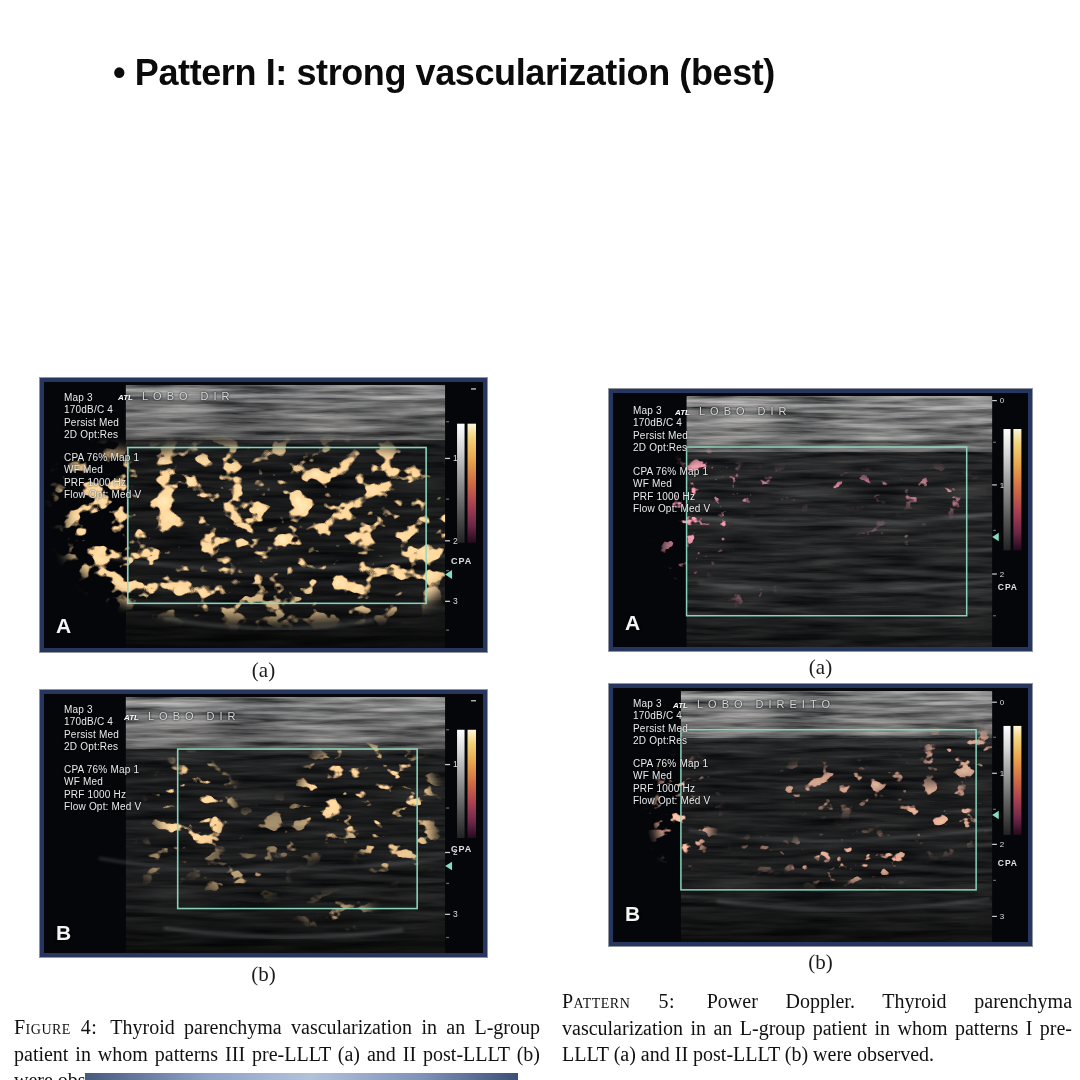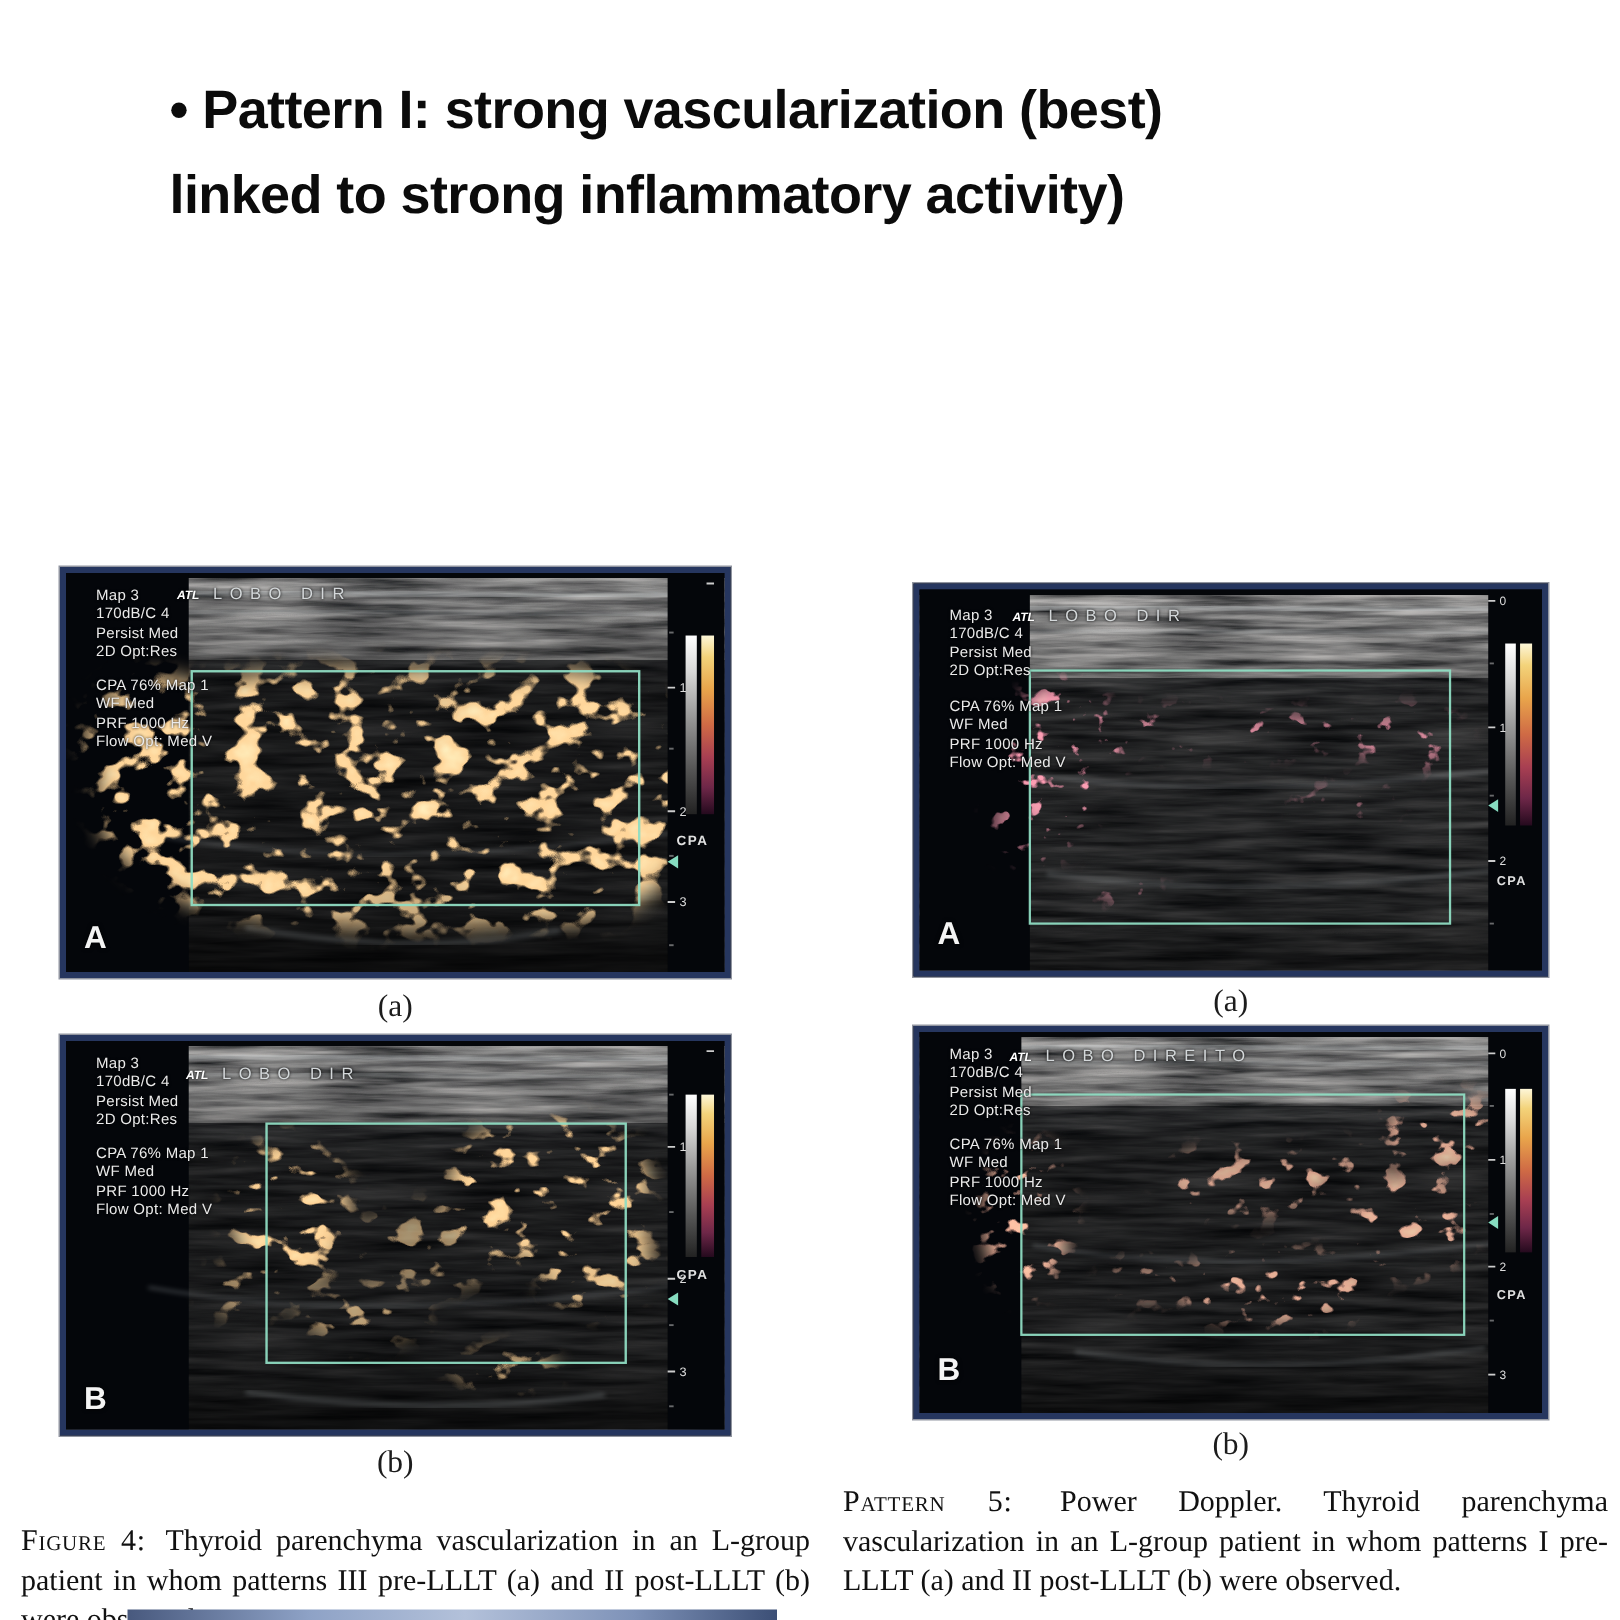--- a/index.html
+++ b/index.html
@@ -68,21 +68,20 @@
       </filter>
     <filter id="tis" x="0" y="0" width="100%" height="100%">
       <feTurbulence type="fractalNoise" baseFrequency="0.012 0.16" numOctaves="4" seed="11"></feTurbulence>
       <feColorMatrix type="matrix" values="0 0 0 0 0.78  0 0 0 0 0.76  0 0 0 0 0.74  0.5 0.5 0.5 0 -0.35"></feColorMatrix>
     </filter>
   </defs>
 </svg>
 
 <div class="bullets">
   <div>• Pattern I: strong vascularization (best)</div>
-  <div>linked to strong inflammatory activity)</div>
 </div>
 
 <figure class="panel" style="left:40px;top:378px;width:447px;height:274px;margin:0">
   <svg viewBox="0 0 440 268" preserveAspectRatio="none">
     <defs>
       <filter id="p1f" x="-5%" y="-5%" width="110%" height="110%">
         <feTurbulence type="fractalNoise" baseFrequency="0.045 0.06" numOctaves="3" seed="7"></feTurbulence>
         <feColorMatrix type="matrix" values="0.33 0.33 0.33 0 0  0.33 0.33 0.33 0 0  0.33 0.33 0.33 0 0  7 7 7 0 -11.0"></feColorMatrix>
         <feComponentTransfer>
           <feFuncR type="table" tableValues="0.55 0.85 1 1 1"></feFuncR>

